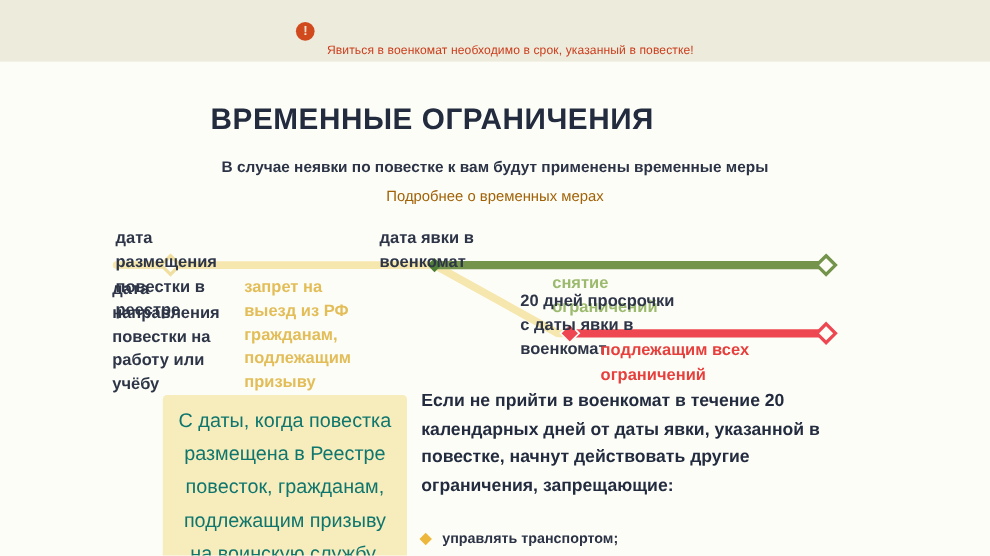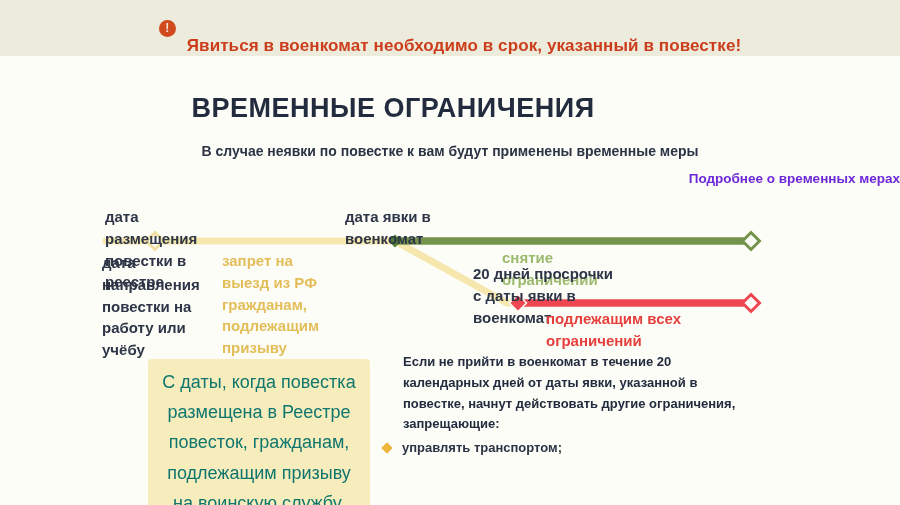--- a/index.html
+++ b/index.html
@@ -7,50 +7,50 @@
   body { font-family:"Liberation Sans","DejaVu Sans",sans-serif; background:#fdfdf8; position:relative; }
 
   .page { position:absolute; inset:0; background:#fdfdf8; }
 
   
   .banner { position:absolute; top:0; left:0; width:900px; height:56px;
             background:#ecebdc; display:flex; align-items:center; justify-content:center; gap:11px; }
   .warn-icon { width:17px; height:17px; border-radius:50%; background:#d14a1d; color:#f4e3d3;
                font-size:12px; font-weight:bold; display:flex; align-items:center; justify-content:center;
                line-height:1; flex:0 0 auto; }
-  .warn-text { color:#cc3d1c; font-size:17px; font-weight:bold; letter-spacing:.1px;margin-top:36px; }
+  .warn-text { color:#cc3d1c; font-size:11px; font-weight:normal; letter-spacing:.1px;margin-top:36px; }
 
   
   .title { position:absolute; top:93px; left:0; width:786px; text-align:center;
            color:#232c3e; font-size:27px; font-weight:bold; letter-spacing:.5px; }
   .subtitle { position:absolute; top:143px; left:0; width:900px; text-align:center;
               color:#2b3345; font-size:14px; font-weight:bold; }
-  .more-link { position:absolute; top:171px; left:0; width:900px; text-align:right;
-               color:#6d28d9; font-size:13.5px; font-weight:700; text-decoration:none; cursor:pointer; }
+  .more-link { position:absolute; top:171px; left:0; width:900px; text-align:center;
+               color:#a16207; font-size:13.5px; font-weight:400; text-decoration:none; cursor:pointer; }
 
   
   .timeline { position:absolute; top:200px; left:0; width:900px; height:135px; }
   .timeline svg { position:absolute; top:0; left:0; }
   .tl-label { position:absolute; text-align:left; color:#2d3547; font-size:15px;
               font-weight:bold; line-height:1.45; }
   .lbl-register   { left:105px; top:6px;  width:95px; }
   .lbl-direction  { left:102px; top:52px; width:100px; }
   .lbl-travel-ban { left:222px; top:50px; width:120px; color:#e2bd58; }
   .lbl-appearance { left:345px; top:6px;  width:100px; }
   .lbl-lift       { left:502px; top:47px; width:140px; color:#9cba6e; font-weight:600; }
   .lbl-overdue    { left:445px; top:63px; width:145px;margin-left:28px; }
   .lbl-impose     { left:546px; top:108px; width:180px; color:#e63f3c; }
 
   
   .note-box { position:absolute; left:148px; top:359px; width:222px; min-height:105px;
               background:#f7ecbc; border-radius:4px; padding:8px 12px;
               color:#0f766e; font-size:18px; line-height:1.68; text-align:center; font-weight:500; }
   .restrictions { position:absolute; left:383px; top:352px; width:368px; }
-  .restrictions-intro { color:#232c3e; font-size:13px; font-weight:bold; line-height:1.6;margin-left:20px; }
-  .restrictions-list { list-style:none; margin-top:5px; }
+  .restrictions-intro { color:#232c3e; font-size:16px; font-weight:bold; line-height:1.6; }
+  .restrictions-list { list-style:none; margin-top:28px; }
   .restrictions-list li { display:flex; align-items:center; margin-bottom:17px;
                           color:#2b3345; font-size:13px; font-weight:600; }
   .bullet-diamond { width:8px; height:8px; background:#ecb73a; transform:rotate(45deg);
                     margin-right:11px; flex:0 0 auto; }
 </style>
 </head>
 <body>
 
 <div class="page">
 

